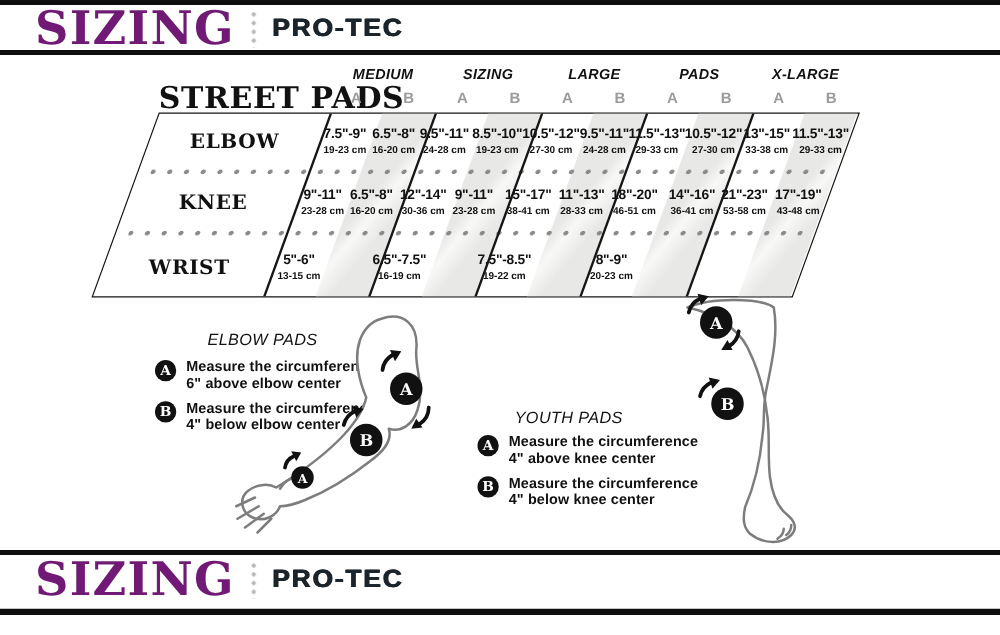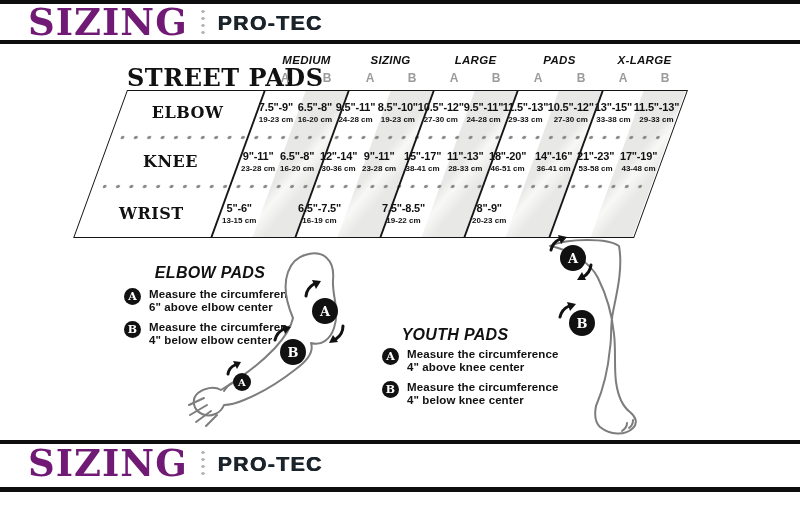--- a/index.html
+++ b/index.html
@@ -34,21 +34,21 @@
       background-image:radial-gradient(circle,#8a8a8a 1.7px,transparent 2px);
       background-size:13.4px 5px;background-repeat:repeat-x;background-position:center;}
   .cell{position:relative;z-index:1;display:flex;flex-direction:column;
       align-items:center;justify-content:center;}
   .cell .wrap{transform:skewX(20deg);text-align:center;}
   .cin{display:block;font-weight:700;font-size:11px;letter-spacing:-0.2px;white-space:nowrap;}
   .ccm{display:block;font-weight:700;font-size:8px;margin-top:2px;white-space:nowrap;}
   .rlabel .wrap{font-family:"DejaVu Serif",serif;font-weight:700;font-size:16px;
       letter-spacing:0.5px;}
   
-  .guide-title{position:absolute;font-weight:700;font-style:italic;font-size:16px;
+  .guide-title{position:absolute;font-weight:400;font-style:italic;font-size:13px;
       letter-spacing:0.3px;}
   .legend{position:absolute;display:flex;gap:8px;align-items:flex-start;}
   .badge{flex:0 0 auto;width:17px;height:17px;border-radius:50%;background:#111;
       color:#fff;display:inline-flex;align-items:center;justify-content:center;
       font-family:"DejaVu Serif",serif;font-weight:700;font-size:11px;}
   .legend .txt{font-weight:700;font-size:11.5px;line-height:13px;letter-spacing:0.1px;}
   svg{position:absolute;}
   .fig-stroke{fill:#ffffff;stroke:#7d7d7d;stroke-width:2;stroke-linejoin:round;}
   .fig-line{fill:none;stroke:#7d7d7d;stroke-width:2;stroke-linecap:round;}
   .arrow{fill:none;stroke:#111;stroke-width:3;stroke-linecap:round;}

